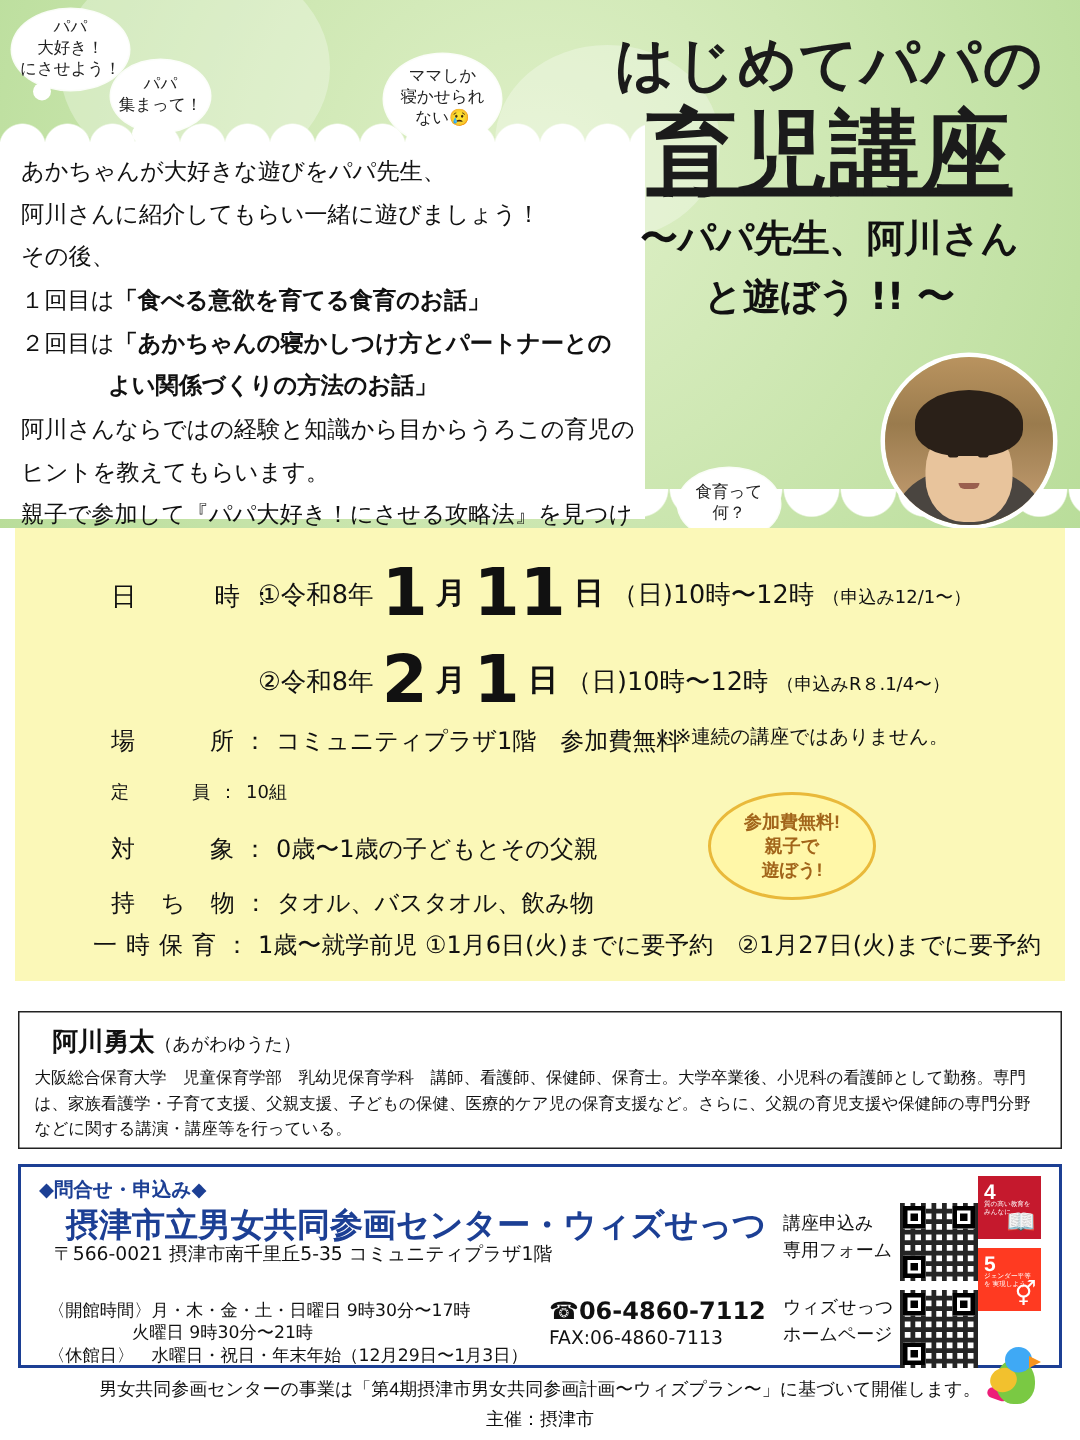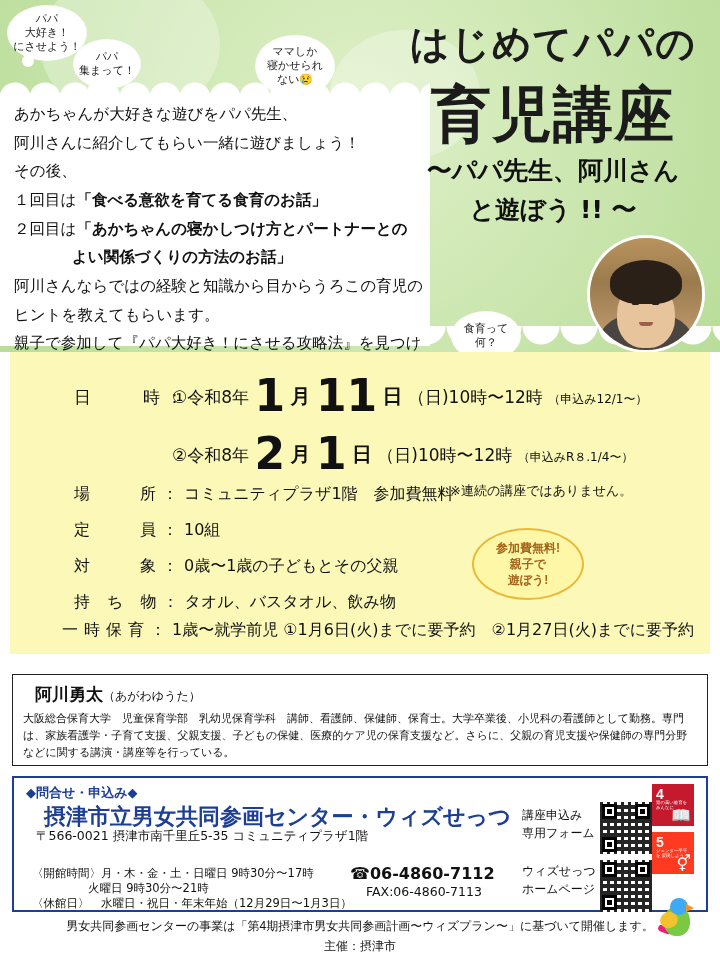--- a/index.html
+++ b/index.html
@@ -74,21 +74,21 @@
     position: absolute; left: 392px; top: 8px; width: 322px; height: 238px;
     text-align: center;
   }
   .title-main {
     font-family: "DejaVu Sans", sans-serif;
     font-weight: bold;
     color: #1b1b1b;
     letter-spacing: 1px;
   }
   .title-l1 { font-size: 39px; line-height: 1.15; margin-top: 14px; }
-  .title-l2 { font-size: 60px; line-height: 1.12; margin-top: 14px; }
+  .title-l2 { font-size: 60px; line-height: 1.12; margin-top: 2px; text-decoration: underline; }
   .title-sub {
     font-size: 25px; font-weight: bold; line-height: 1.22; margin-top: 8px;
     font-family: "DejaVu Sans", sans-serif;
   }
 
   
   .photo {
     position: absolute; left: 590px; top: 238px; width: 112px; height: 112px;
     border-radius: 50%; overflow: hidden;
     background: linear-gradient(#b9935f 0%, #9a7b4d 40%, #c9a277 100%);
@@ -131,21 +131,21 @@
 
   .lbl { letter-spacing: 6px; }
   .dt-label { left: 74px; top: 386px; font-size: 17px; }
   .dt1 { left: 172px; top: 374px; font-size: 17px; white-space: nowrap; }
   .dt2 { left: 172px; top: 432px; font-size: 17px; white-space: nowrap; }
   .big { font-size: 44px; font-weight: bold; vertical-align: -8px; line-height: 1; }
   .mid { font-size: 20px; font-weight: bold; }
   .small-note { font-size: 12px; }
 
   .r-place  { left: 74px;  top: 484px; font-size: 16px; }
-  .r-cap    { left: 74px;  top: 520px; font-size: 16px; }
+  .r-cap    { left: 74px;  top: 520px; font-size: 12px; }
   .r-target { left: 74px;  top: 556px; font-size: 16px; }
   .r-bring  { left: 74px;  top: 592px; font-size: 16px; }
   .r-care   { left: 62px;  top: 620px; font-size: 16px; }
   .note-right { left: 450px; top: 482px; font-size: 13px; }
 
   
   .badge {
     position: absolute; left: 472px; top: 528px; width: 112px; height: 72px;
     background: #fff7a8; border: 2px solid #e9b93a; border-radius: 50%;
     display: flex; flex-direction: column; align-items: center; justify-content: center;
@@ -168,21 +168,21 @@
     border: 2px solid #1c3f94; background: #fff;
     font-family: "DejaVu Sans", sans-serif;
   }
   .contact-head { position: absolute; left: 12px; top: 6px; font-size: 13px; font-weight: bold; color: #1c3f94; }
   .org { position: absolute; left: 30px; top: 24px; font-size: 22px; font-weight: bold; color: #1c3f94; }
   .addr { position: absolute; left: 22px; top: 50px; font-size: 12.5px; }
   .access { position: absolute; left: 120px; top: 68px; font-size: 11.5px; }
   .hours1 { position: absolute; left: 18px; top: 88px; font-size: 11.5px; }
   .hours2 { position: absolute; left: 74px; top: 103px; font-size: 11.5px; }
   .hours3 { position: absolute; left: 18px; top: 118px; font-size: 11.5px; }
-  .tel  { position: absolute; left: 336px; top: 86px; font-size: 16px; font-weight: bold; }
+  .tel  { position: absolute; left: 352px; top: 86px; font-size: 16px; font-weight: bold; }
   .fax  { position: absolute; left: 352px; top: 106px; font-size: 12.5px; }
   .formlbl { position: absolute; left: 508px; top: 28px; font-size: 12px; line-height: 1.5; }
   .hplbl  { position: absolute; left: 508px; top: 84px; font-size: 12px; line-height: 1.5; }
 
   .qr { position: absolute; width: 52px; height: 52px; background: #fff; }
   .qr1 { left: 586px; top: 24px; }
   .qr2 { left: 586px; top: 82px; }
   .qr-inner {
     width: 100%; height: 100%;
     background-image:

